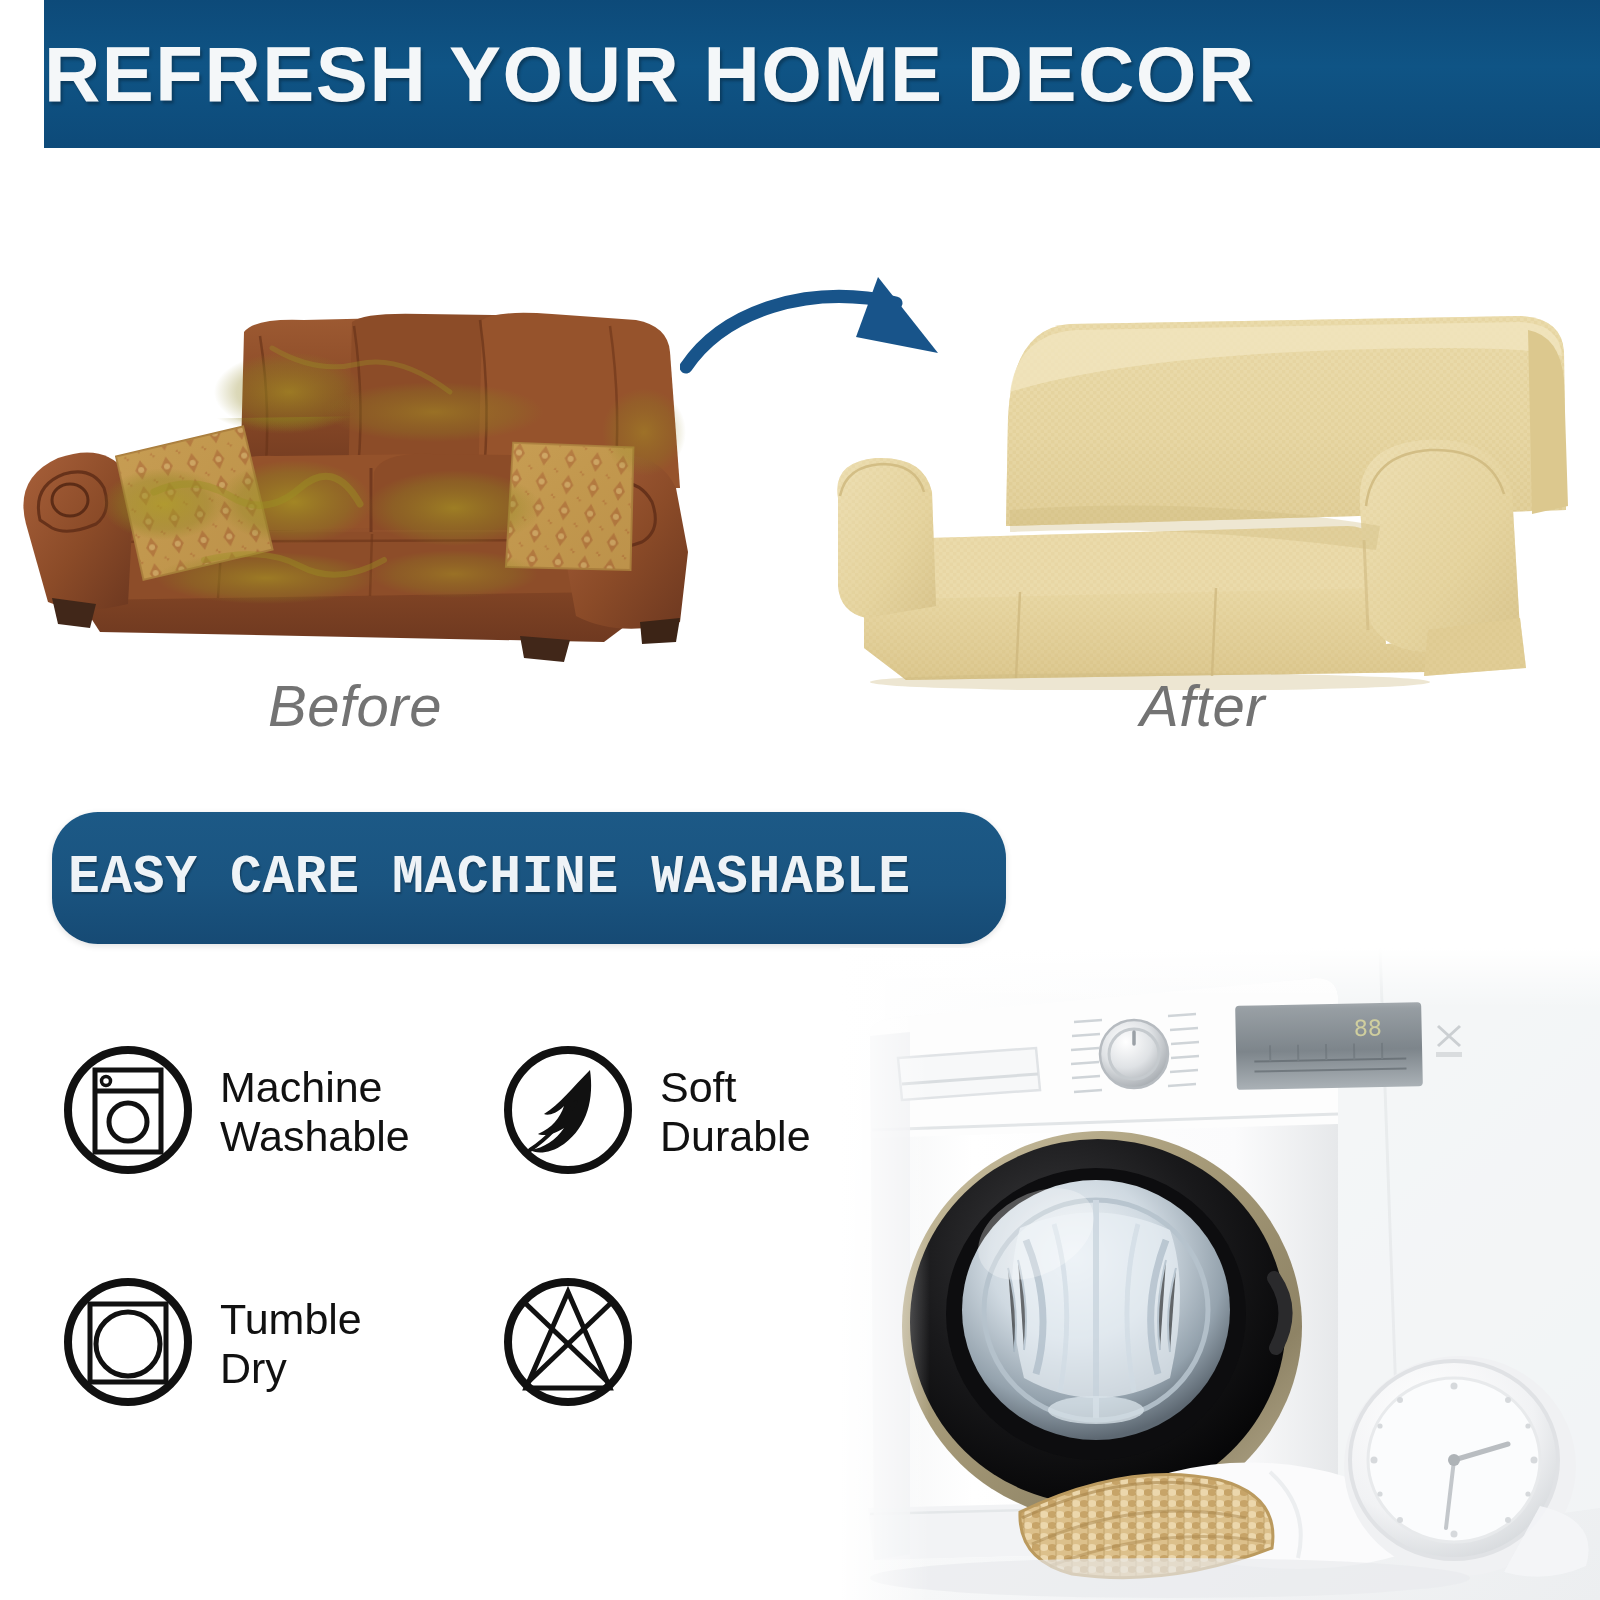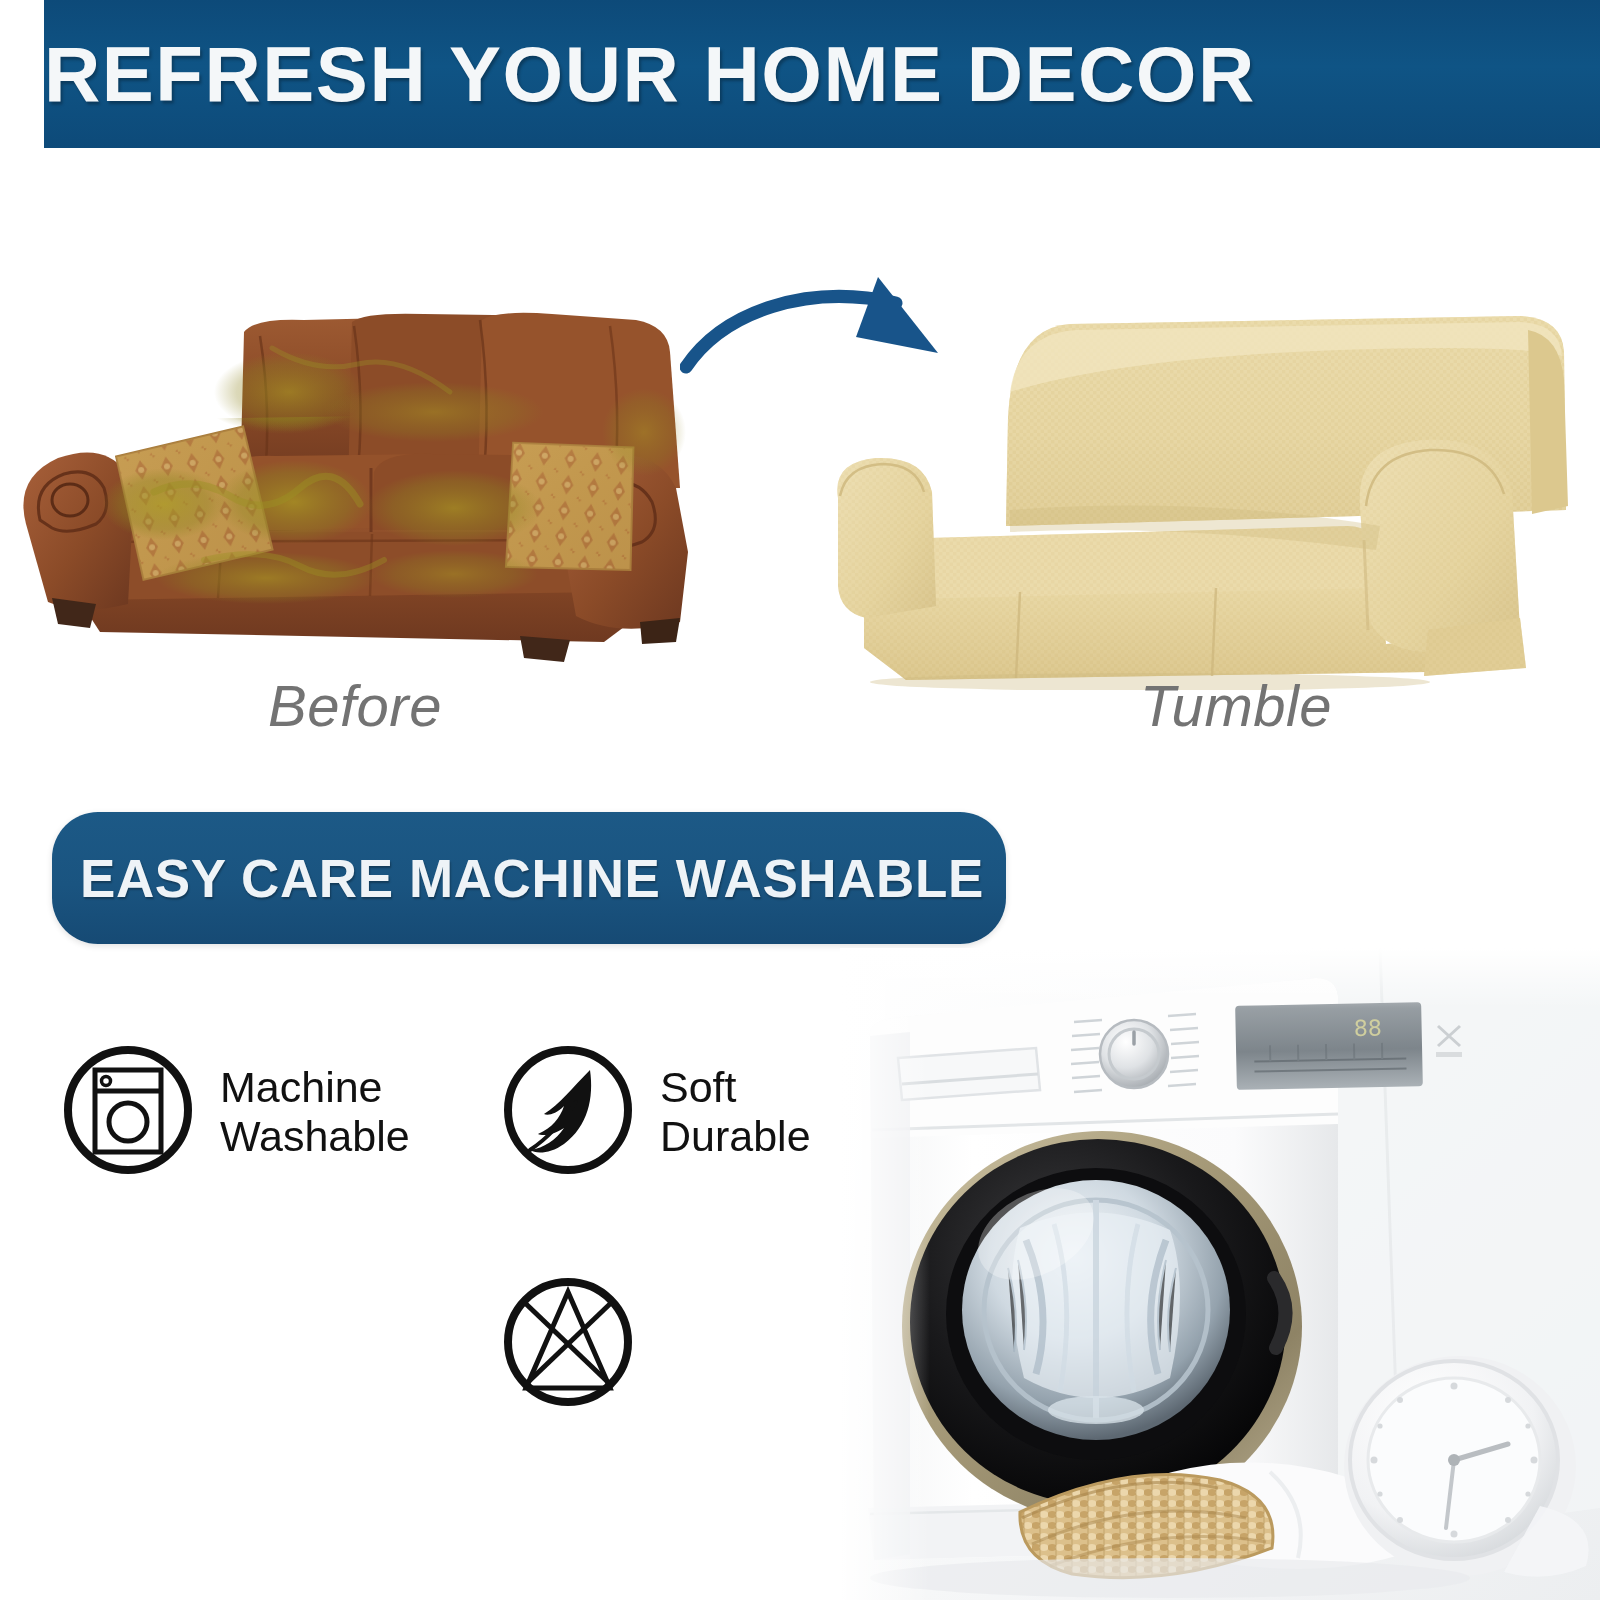--- a/index.html
+++ b/index.html
@@ -42,22 +42,23 @@
   
   .pill{
     position:absolute; left:52px; top:812px; width:954px; height:132px;
     background:linear-gradient(180deg,#1c5986 0%,#1a5480 55%,#164a74 100%);
     border-radius:46px;
     display:flex; align-items:center;
     box-shadow:0 2px 6px rgba(0,0,0,.12);
   }
   .pill-text{
     color:#eef3f7; font-size:53px; font-weight:bold; letter-spacing:.6px;
-    padding-left:28px; white-space:nowrap;
+    padding-left:16px; white-space:nowrap;
     text-shadow:1px 2px 2px rgba(0,0,0,.3);
+    font-family:Liberation Mono, monospace;
   }
 
   
   #care-grid{
     position:absolute; left:58px; top:1040px;
     width:800px; height:420px;
   }
   .care-cell{ position:absolute; display:flex; align-items:center; }
   .care-cell .ico{ flex:0 0 auto; }
   .care-label{
@@ -237,21 +238,21 @@
 
       <path d="M608,330 L700,318 L706,368 L604,376 Z" fill="#dcc78d"></path>
       <path d="M608,330 L700,318 L706,368 L604,376 Z" fill="url(#waffle)" opacity=".35"></path>
 
       <path d="M190,210 Q380,196 560,226 L556,250 Q360,224 190,232 Z" fill="#cfb97f" opacity=".35"></path>
       <ellipse cx="330" cy="382" rx="280" ry="9" fill="#cbb87f" opacity=".35"></ellipse>
     </svg>
   </div>
 
   <div id="label-before" class="ba-label">Before</div>
-  <div id="label-after" class="ba-label">Tumble</div>
+  <div id="label-after" class="ba-label">After</div>
 
   <div class="pill">
     <div class="pill-text">EASY CARE MACHINE WASHABLE</div>
   </div>
 
   <div id="care-grid">
 
     <div class="care-cell" style="left:440px; top:0px;">
       <span class="ico">
         <svg width="140" height="140" viewBox="0 0 140 140" xmlns="http://www.w3.org/2000/svg">
@@ -277,20 +278,33 @@
           <circle cx="48" cy="41" r="4.5" fill="none" stroke="#111" stroke-width="3.5"></circle>
           <circle cx="70" cy="82" r="19" fill="none" stroke="#111" stroke-width="5"></circle>
         </svg>
       </span>
       <div class="care-label">
         <span>Machine</span>
         <span class="l2">Washable</span>
       </div>
     </div>
 
+    <div class="care-cell" style="left:0px; top:232px;">
+      <span class="ico">
+        <svg width="140" height="140" viewBox="0 0 140 140" xmlns="http://www.w3.org/2000/svg">
+          <circle cx="70" cy="70" r="60" fill="none" stroke="#111" stroke-width="8"></circle>
+          <rect x="32" y="32" width="76" height="78" fill="none" stroke="#111" stroke-width="5"></rect>
+          <circle cx="70" cy="72" r="32" fill="none" stroke="#111" stroke-width="5"></circle>
+        </svg>
+      </span>
+      <div class="care-label">
+        <span>Tumble</span>
+        <span class="l2">Dry</span>
+      </div>
+    </div>
 
     <div class="care-cell" style="left:440px; top:232px;">
       <span class="ico">
         <svg width="140" height="140" viewBox="0 0 140 140" xmlns="http://www.w3.org/2000/svg">
           <circle cx="70" cy="70" r="60" fill="none" stroke="#111" stroke-width="8"></circle>
           <path d="M70,20 L112,116 L28,116 Z" fill="none" stroke="#111" stroke-width="5"></path>
           <line x1="26" y1="30" x2="114" y2="114" stroke="#111" stroke-width="5"></line>
           <line x1="114" y1="30" x2="26" y2="114" stroke="#111" stroke-width="5"></line>
         </svg>
       </span>

